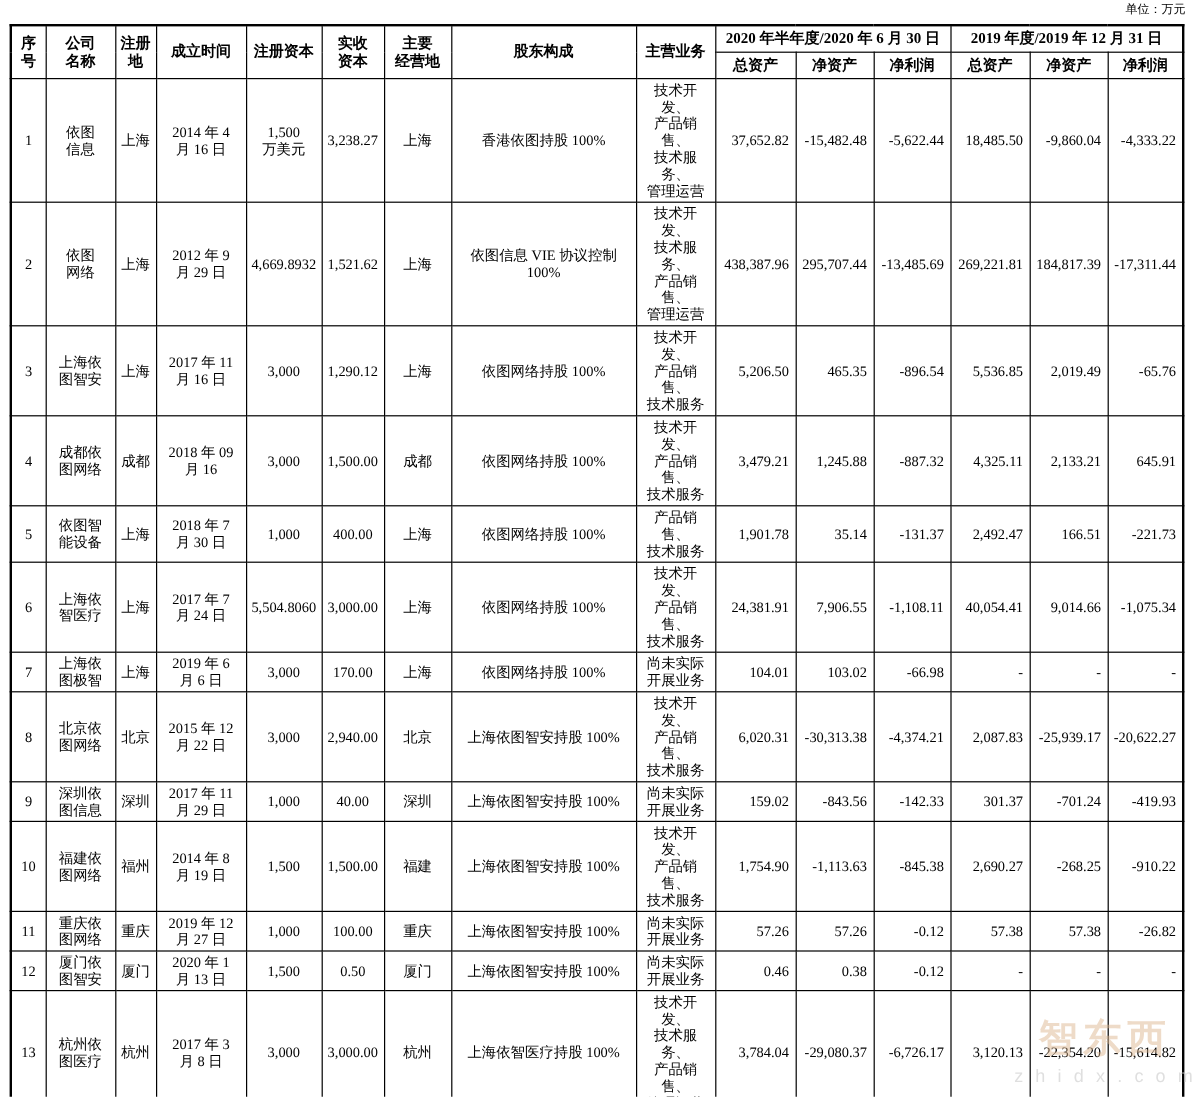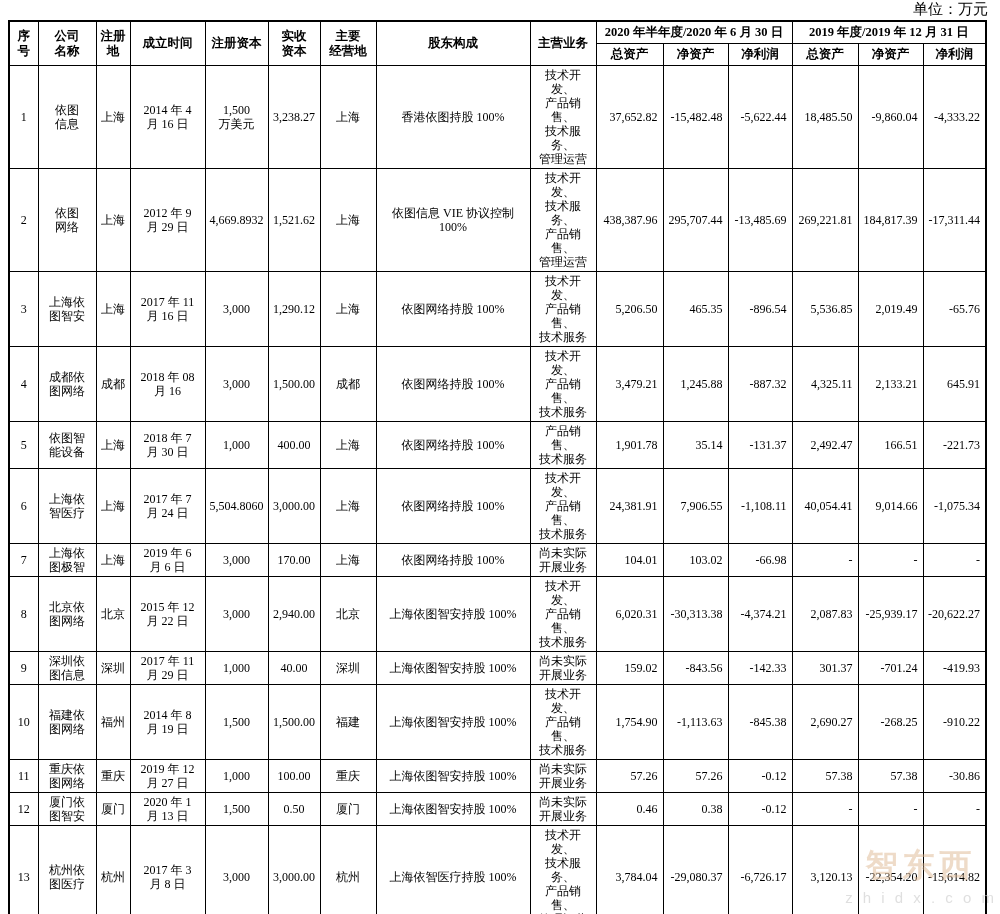--- a/index.html
+++ b/index.html
@@ -1,21 +1,21 @@
 <!DOCTYPE html>
 <html><head>
 <meta charset="utf-8">
 <style>
   html,body{margin:0;padding:0;}
   body{
     width:1000px;height:914px;position:relative;background:#fff;color:#000;
     font-family:"Liberation Serif","DejaVu Serif",serif;overflow:hidden;
   }
   .unit-label{
-    text-align:right;font-size:15px;padding:2px 12px 2px 0;height:16px;line-height:14px;
+    text-align:right;font-size:10px;padding:2px 12px 2px 0;height:16px;line-height:14px;
   }
   table.subsidiaries{
     border-collapse:collapse;table-layout:fixed;width:977px;margin-left:8px;
     border:2px solid #000;
   }
   th,td{
     border:1px solid #000;vertical-align:middle;white-space:pre-line;
     overflow:hidden;word-break:break-all;
   }
   th{
@@ -153,21 +153,21 @@
         <td class="num">-896.54</td>
         <td class="num">5,536.85</td>
         <td class="num">2,019.49</td>
         <td class="num">-65.76</td>
       </tr>
       <tr>
         <td class="ctr">4</td>
         <td class="ctr">成都依
 图网络</td>
         <td class="ctr">成都</td>
-        <td class="ctr">2018 年 08
+        <td class="ctr">2018 年 09
 月 16</td>
         <td class="ctr">3,000</td>
         <td class="ctr">1,500.00</td>
         <td class="ctr">成都</td>
         <td class="ctr">依图网络持股 100%</td>
         <td class="ctr">技术开发、
 产品销售、
 技术服务</td>
         <td class="num">3,479.21</td>
         <td class="num">1,245.88</td>
@@ -310,21 +310,21 @@
         <td class="ctr">100.00</td>
         <td class="ctr">重庆</td>
         <td class="ctr">上海依图智安持股 100%</td>
         <td class="ctr">尚未实际
 开展业务</td>
         <td class="num">57.26</td>
         <td class="num">57.26</td>
         <td class="num">-0.12</td>
         <td class="num">57.38</td>
         <td class="num">57.38</td>
-        <td class="num">-30.86</td>
+        <td class="num">-26.82</td>
       </tr>
       <tr>
         <td class="ctr">12</td>
         <td class="ctr">厦门依
 图智安</td>
         <td class="ctr">厦门</td>
         <td class="ctr">2020 年 1
 月 13 日</td>
         <td class="ctr">1,500</td>
         <td class="ctr">0.50</td>

